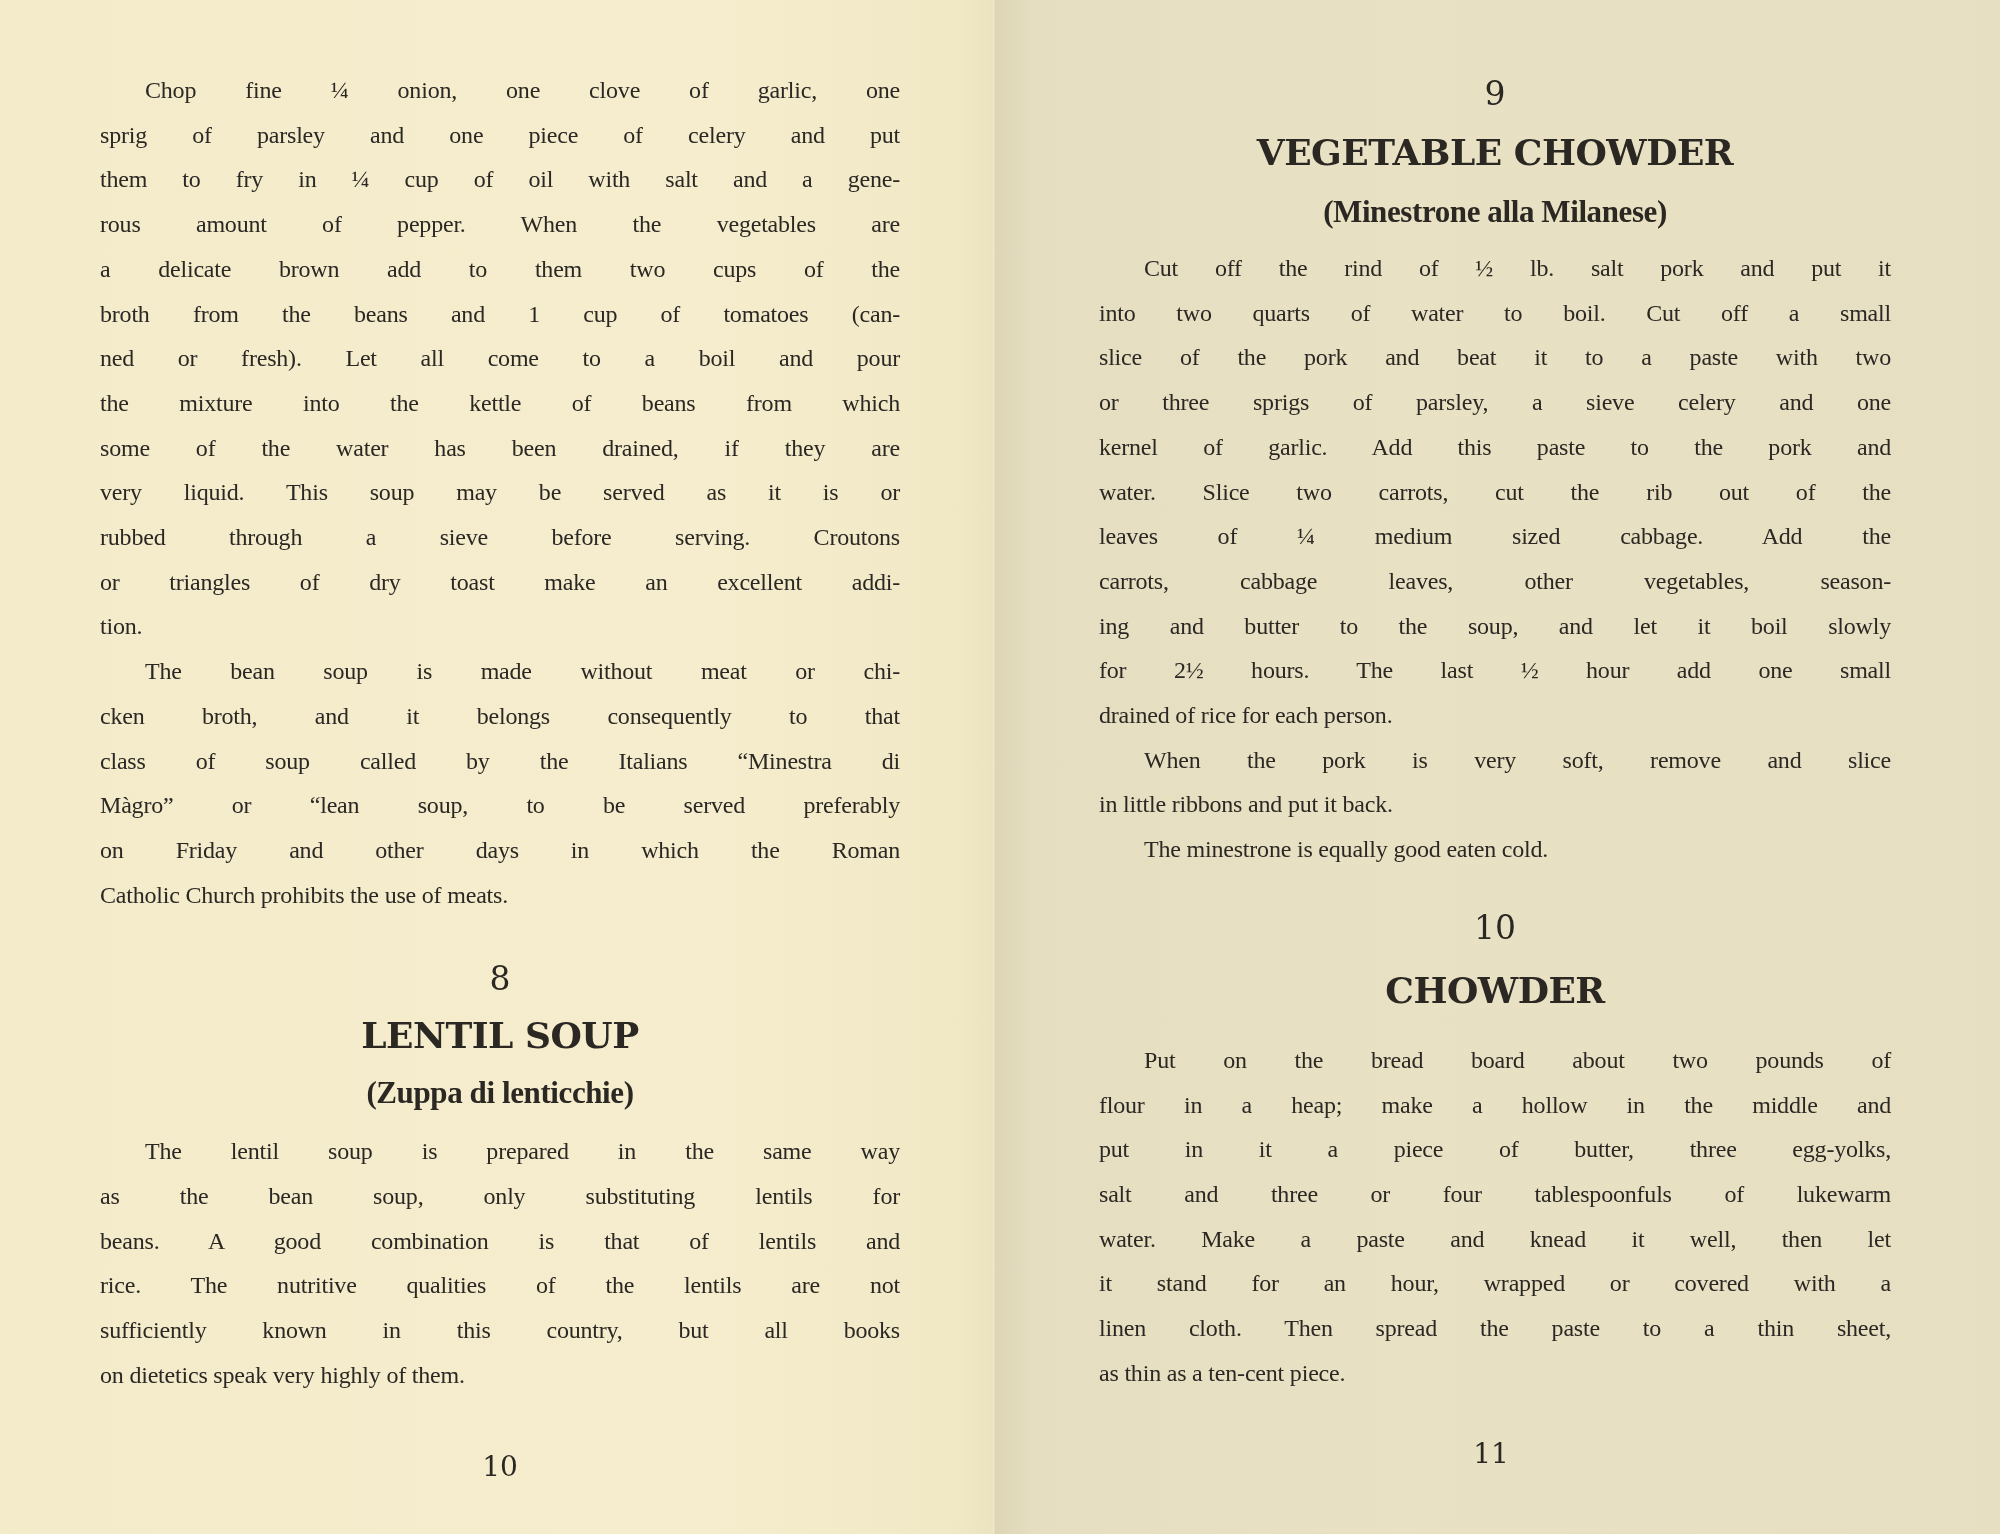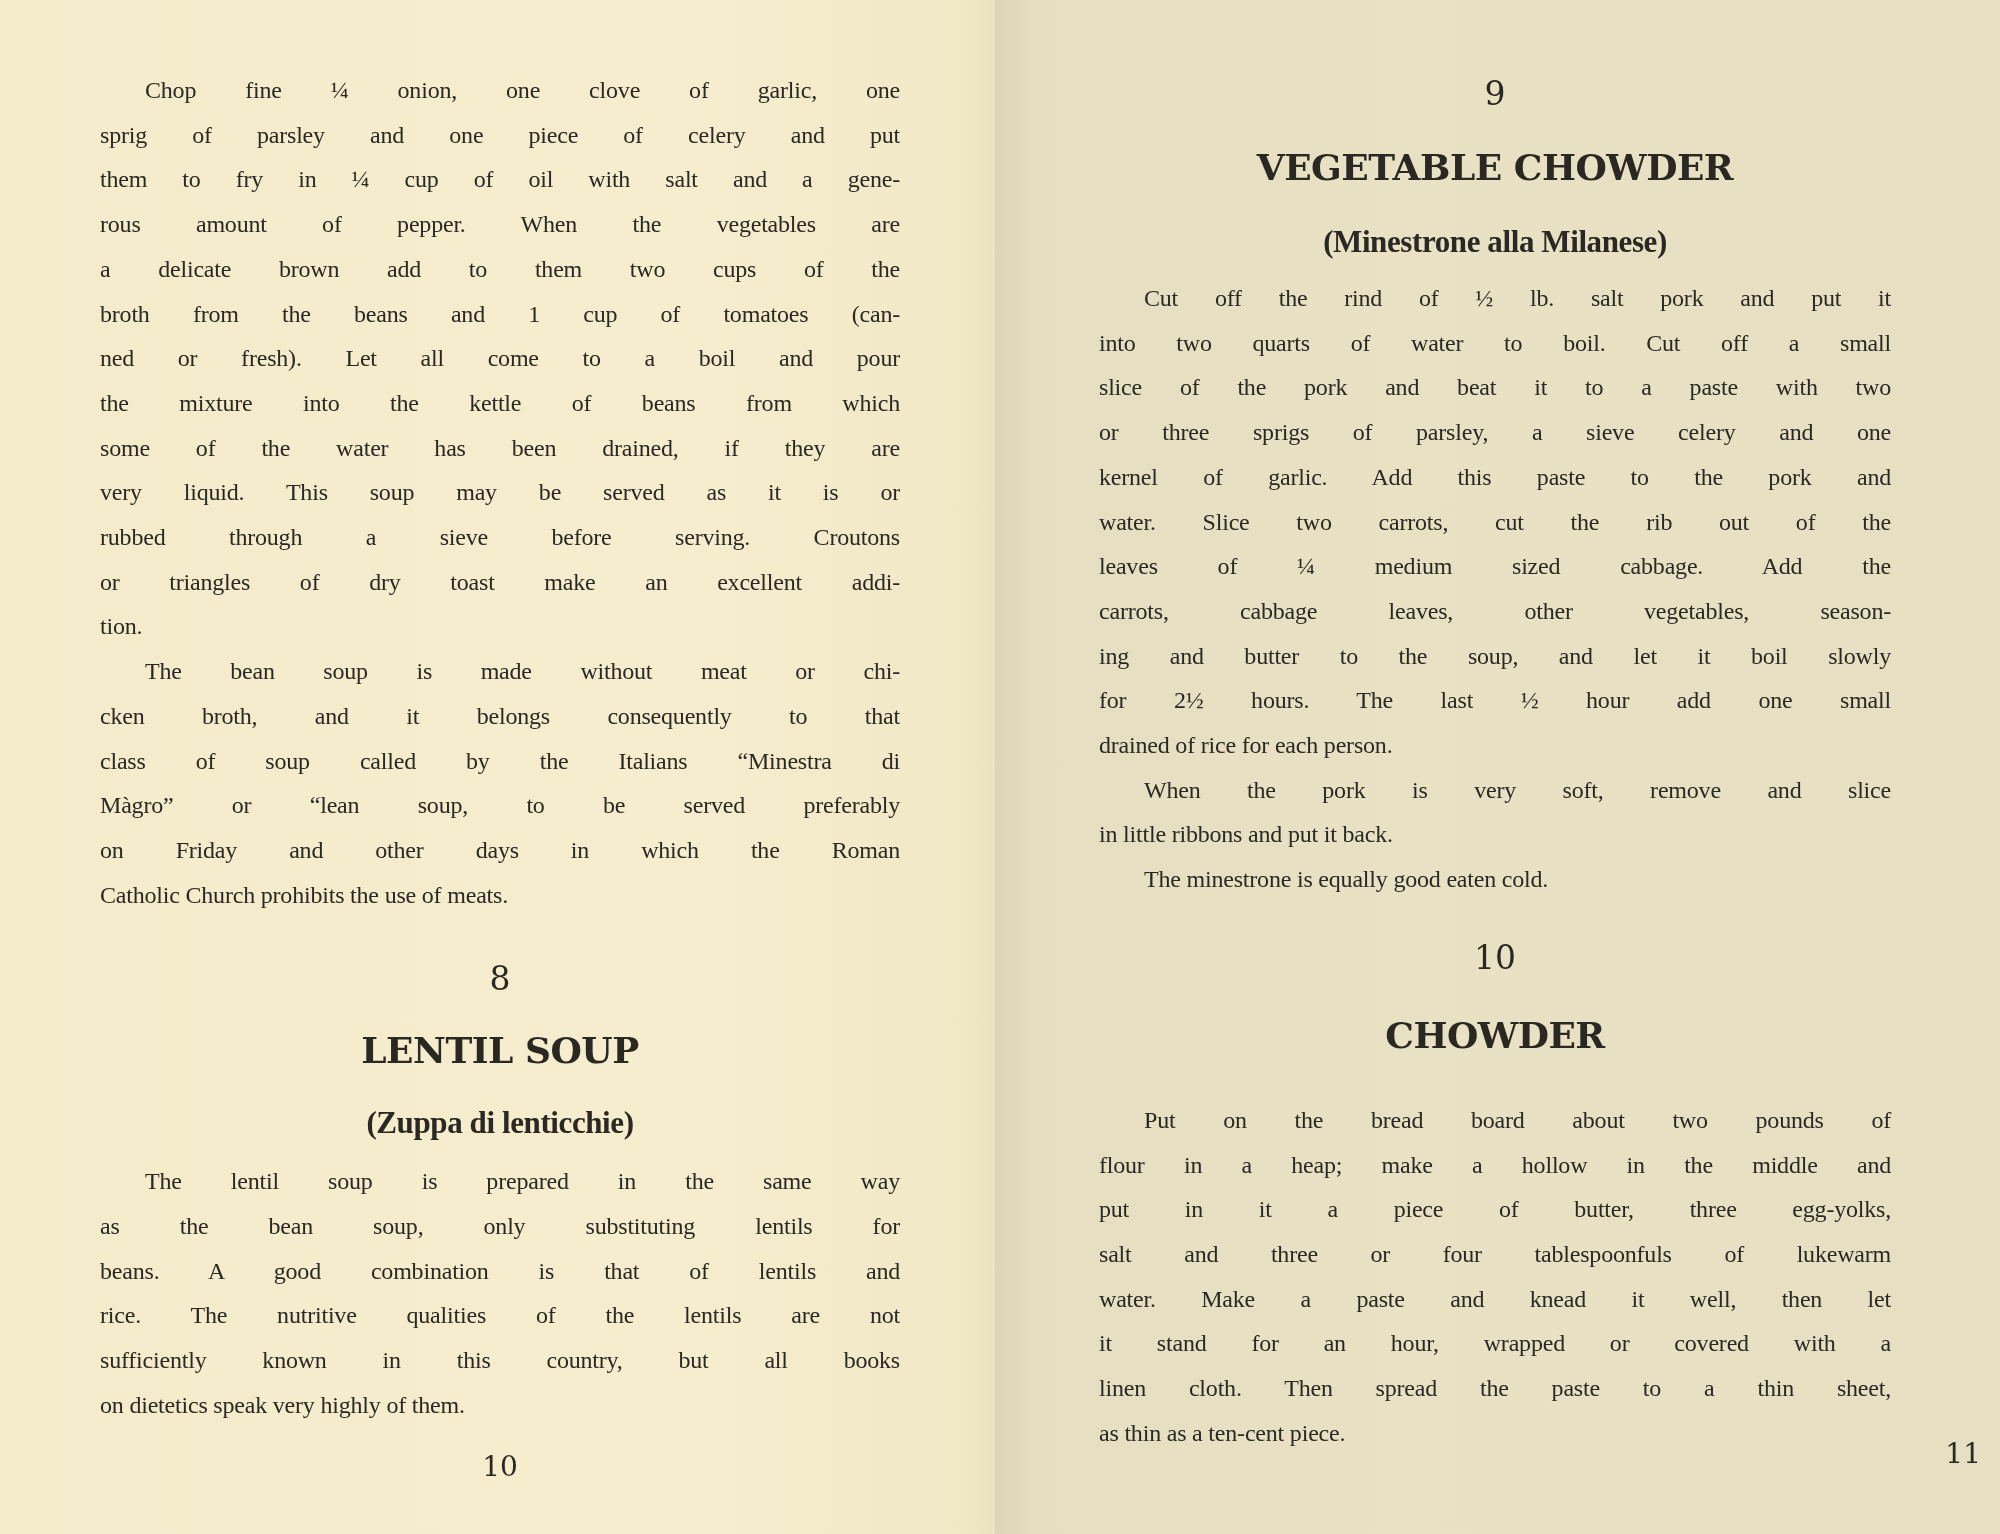--- a/index.html
+++ b/index.html
@@ -38,21 +38,21 @@
     font-family: Liberation Serif, serif;
   }
   .para .line { display: block; text-align: justify; text-align-last: justify; white-space: normal; }
   .para .line.last { text-align-last: left; }
   .para .line.indent { text-indent: 45px; }
 
   .recipe-number {
     text-align: center; font-size: 33px; line-height: 44px; margin: 0;
   }
   .recipe-title {
-    text-align: center; font-size: 36px; font-weight: bold; line-height: 48px; margin: 17px;
+    text-align: center; font-size: 36px; font-weight: bold; line-height: 48px; margin: 2px;
     letter-spacing: -0.5px;
   }
   .recipe-subtitle {
     text-align: center; font-size: 31px; font-weight: bold; line-height: 44px; margin: 0;
     letter-spacing: -0.4px;
     font-family: Liberation Serif, serif;
   }
   .folio {
     position: absolute; text-align: center; font-size: 28px; line-height: 30px; width: 100%;
   }
@@ -155,15 +155,15 @@
         <span class="line">flour in a heap; make a hollow in the middle and</span>
         <span class="line">put in it a piece of butter, three egg-yolks,</span>
         <span class="line">salt and three or four tablespoonfuls of lukewarm</span>
         <span class="line">water.  Make a paste and knead it well, then let</span>
         <span class="line">it stand for an hour, wrapped or covered with a</span>
         <span class="line">linen cloth. Then spread the paste to a thin sheet,</span>
         <span class="line last">as thin as a ten-cent piece.</span>
       </div>
     </div>
 
-    <div class="folio" style="top:1439px; left:0; width:1005px; padding-right:19px; box-sizing:border-box;text-align:right;">11</div>
+    <div class="folio" style="top:1439px; left:0; width:1005px; padding-right:13px; box-sizing:border-box;">11</div>
   </div>
 </div>
 
 </body></html>

